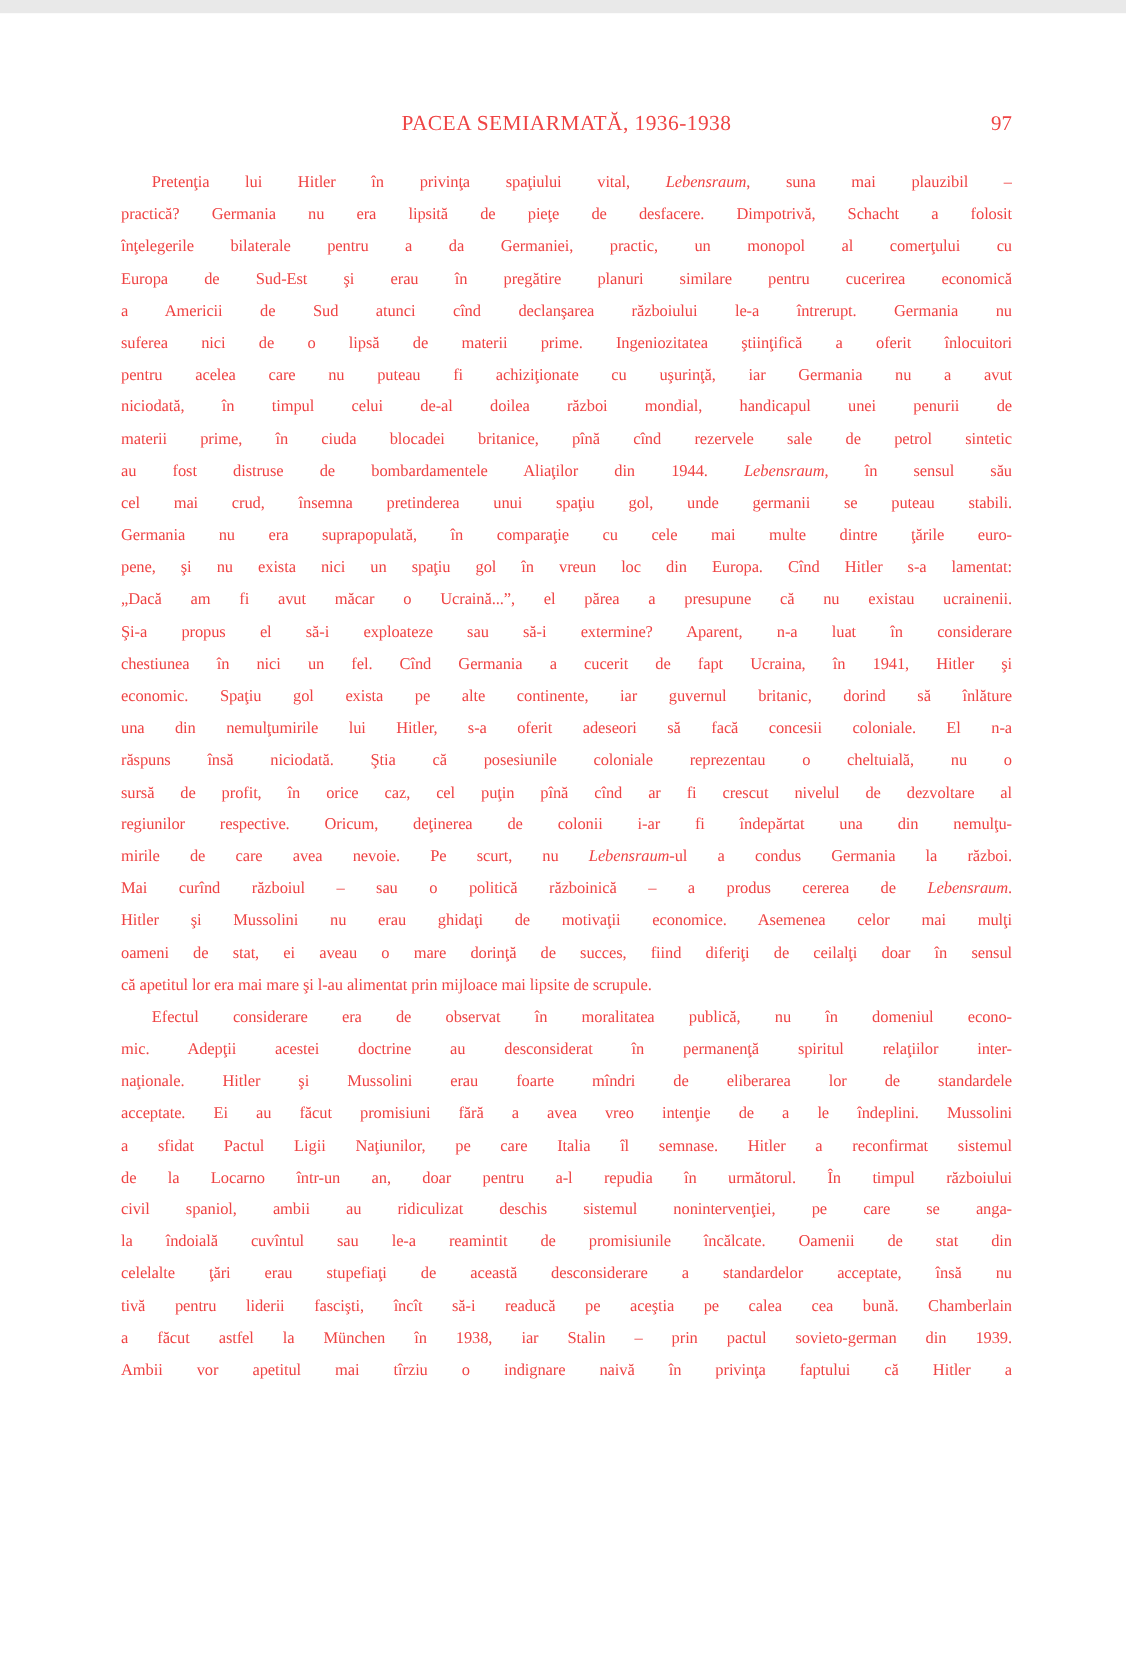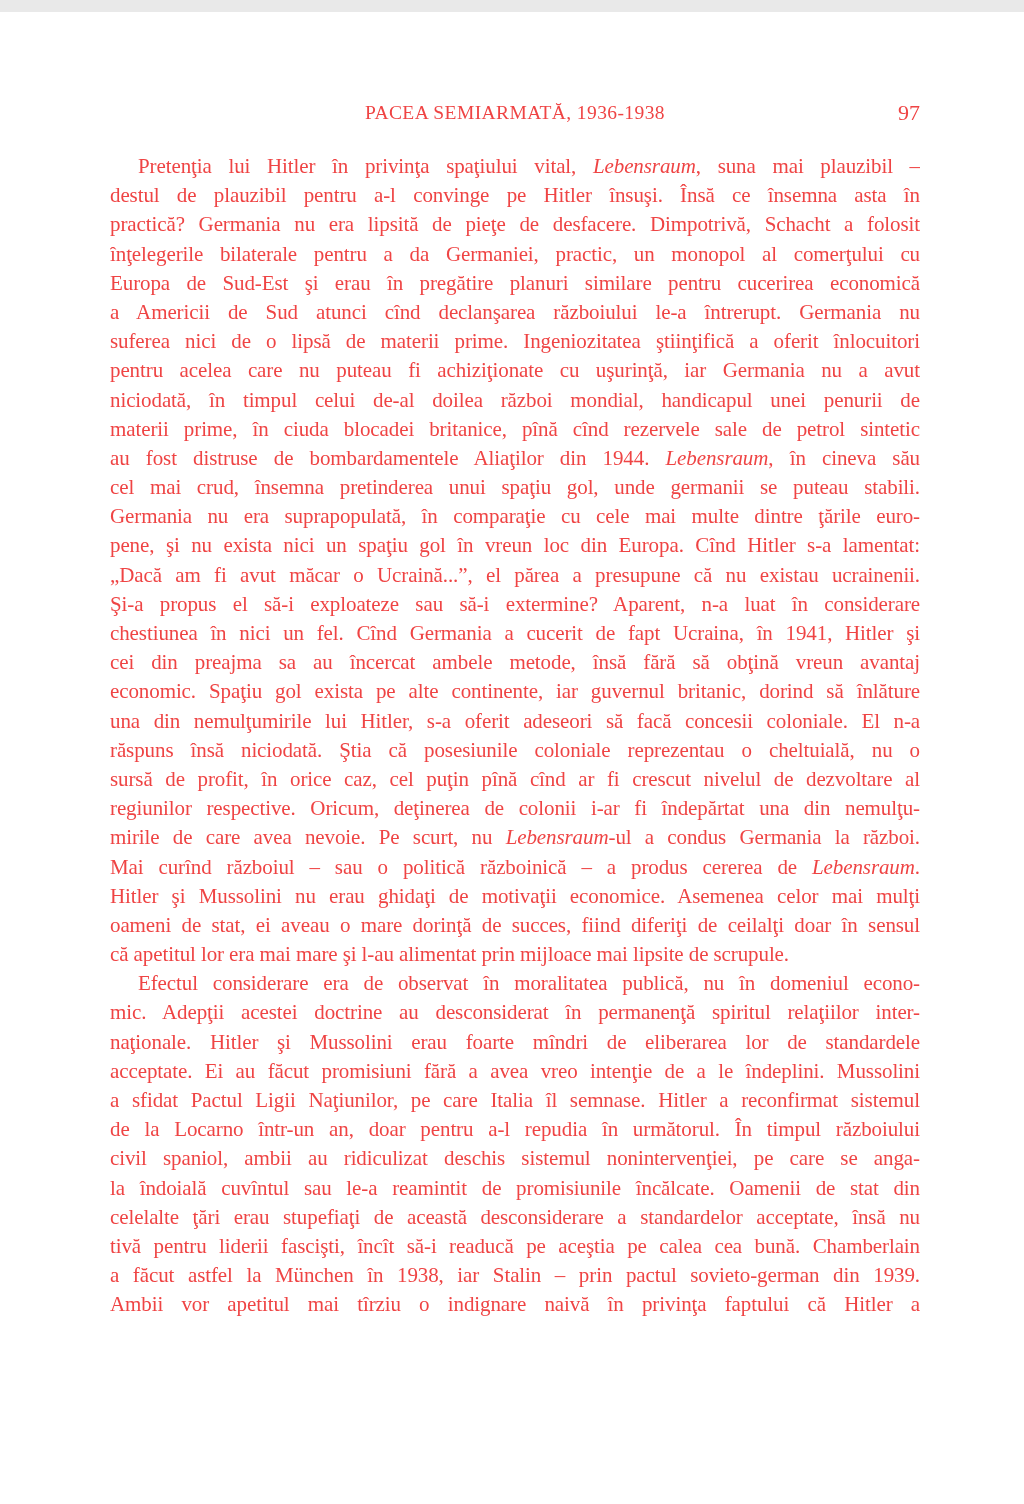--- a/index.html
+++ b/index.html
@@ -25,25 +25,25 @@
     position: absolute;
     left: 0; right: 0;
     text-align: center;
     letter-spacing: 0.4px;
     white-space: nowrap;
   }
   .page-number {
     position: absolute;
     right: 0;
     top: 0;
-    font-size: 22px;
+    font-size: 19px;
   }
   .page-body {
     margin-top: 22px;
-    font-size: 21px;
+    font-size: 15px;
     letter-spacing: -0.1px;
   }
   .line {
     height: 29.2px;
     line-height: 29.2px;
     overflow: hidden;
     text-align: justify;
     text-align-last: justify;
     white-space: normal;
   }
@@ -54,37 +54,35 @@
 </head>
 <body>
 
 <div class="page">
   <div class="page-header">
     <div class="page-title">PACEA SEMIARMATĂ, 1936-1938</div>
     <div class="page-number">97</div>
   </div>
   <div class="page-body">
       <div class="line indent"><span>Pretenţia lui Hitler în privinţa spaţiului vital, </span><span class="it">Lebensraum</span><span>, suna mai plauzibil –</span></div>
-      <div class="line"><span>destul de plauzibil pentru a-l convinge pe Hitler însuşi. Însă ce însemna asta în</span></div>
       <div class="line"><span>practică? Germania nu era lipsită de pieţe de desfacere. Dimpotrivă, Schacht a folosit</span></div>
       <div class="line"><span>înţelegerile bilaterale pentru a da Germaniei, practic, un monopol al comerţului cu</span></div>
       <div class="line"><span>Europa de Sud-Est şi erau în pregătire planuri similare pentru cucerirea economică</span></div>
       <div class="line"><span>a Americii de Sud atunci cînd declanşarea războiului le-a întrerupt. Germania nu</span></div>
       <div class="line"><span>suferea nici de o lipsă de materii prime. Ingeniozitatea ştiinţifică a oferit înlocuitori</span></div>
       <div class="line"><span>pentru acelea care nu puteau fi achiziţionate cu uşurinţă, iar Germania nu a avut</span></div>
       <div class="line"><span>niciodată, în timpul celui de-al doilea război mondial, handicapul unei penurii de</span></div>
       <div class="line"><span>materii prime, în ciuda blocadei britanice, pînă cînd rezervele sale de petrol sintetic</span></div>
-      <div class="line"><span>au fost distruse de bombardamentele Aliaţilor din 1944. </span><span class="it">Lebensraum</span><span>, în cineva său</span></div>
+      <div class="line"><span>au fost distruse de bombardamentele Aliaţilor din 1944. </span><span class="it">Lebensraum</span><span>, în sensul său</span></div>
       <div class="line"><span>cel mai crud, însemna pretinderea unui spaţiu gol, unde germanii se puteau stabili.</span></div>
       <div class="line"><span>Germania nu era suprapopulată, în comparaţie cu cele mai multe dintre ţările euro-</span></div>
       <div class="line"><span>pene, şi nu exista nici un spaţiu gol în vreun loc din Europa. Cînd Hitler s-a lamentat:</span></div>
       <div class="line"><span>„Dacă am fi avut măcar o Ucraină...”, el părea a presupune că nu existau ucrainenii.</span></div>
       <div class="line"><span>Şi-a propus el să-i exploateze sau să-i extermine? Aparent, n-a luat în considerare</span></div>
       <div class="line"><span>chestiunea în nici un fel. Cînd Germania a cucerit de fapt Ucraina, în 1941, Hitler şi</span></div>
-      <div class="line"><span>cei din preajma sa au încercat ambele metode, însă fără să obţină vreun avantaj</span></div>
       <div class="line"><span>economic. Spaţiu gol exista pe alte continente, iar guvernul britanic, dorind să înlăture</span></div>
       <div class="line"><span>una din nemulţumirile lui Hitler, s-a oferit adeseori să facă concesii coloniale. El n-a</span></div>
       <div class="line"><span>răspuns însă niciodată. Ştia că posesiunile coloniale reprezentau o cheltuială, nu o</span></div>
       <div class="line"><span>sursă de profit, în orice caz, cel puţin pînă cînd ar fi crescut nivelul de dezvoltare al</span></div>
       <div class="line"><span>regiunilor respective. Oricum, deţinerea de colonii i-ar fi îndepărtat una din nemulţu-</span></div>
       <div class="line"><span>mirile de care avea nevoie. Pe scurt, nu </span><span class="it">Lebensraum</span><span>-ul a condus Germania la război.</span></div>
       <div class="line"><span>Mai curînd războiul – sau o politică războinică – a produs cererea de </span><span class="it">Lebensraum</span><span>.</span></div>
       <div class="line"><span>Hitler şi Mussolini nu erau ghidaţi de motivaţii economice. Asemenea celor mai mulţi</span></div>
       <div class="line"><span>oameni de stat, ei aveau o mare dorinţă de succes, fiind diferiţi de ceilalţi doar în sensul</span></div>
       <div class="line last"><span>că apetitul lor era mai mare şi l-au alimentat prin mijloace mai lipsite de scrupule.</span></div>

